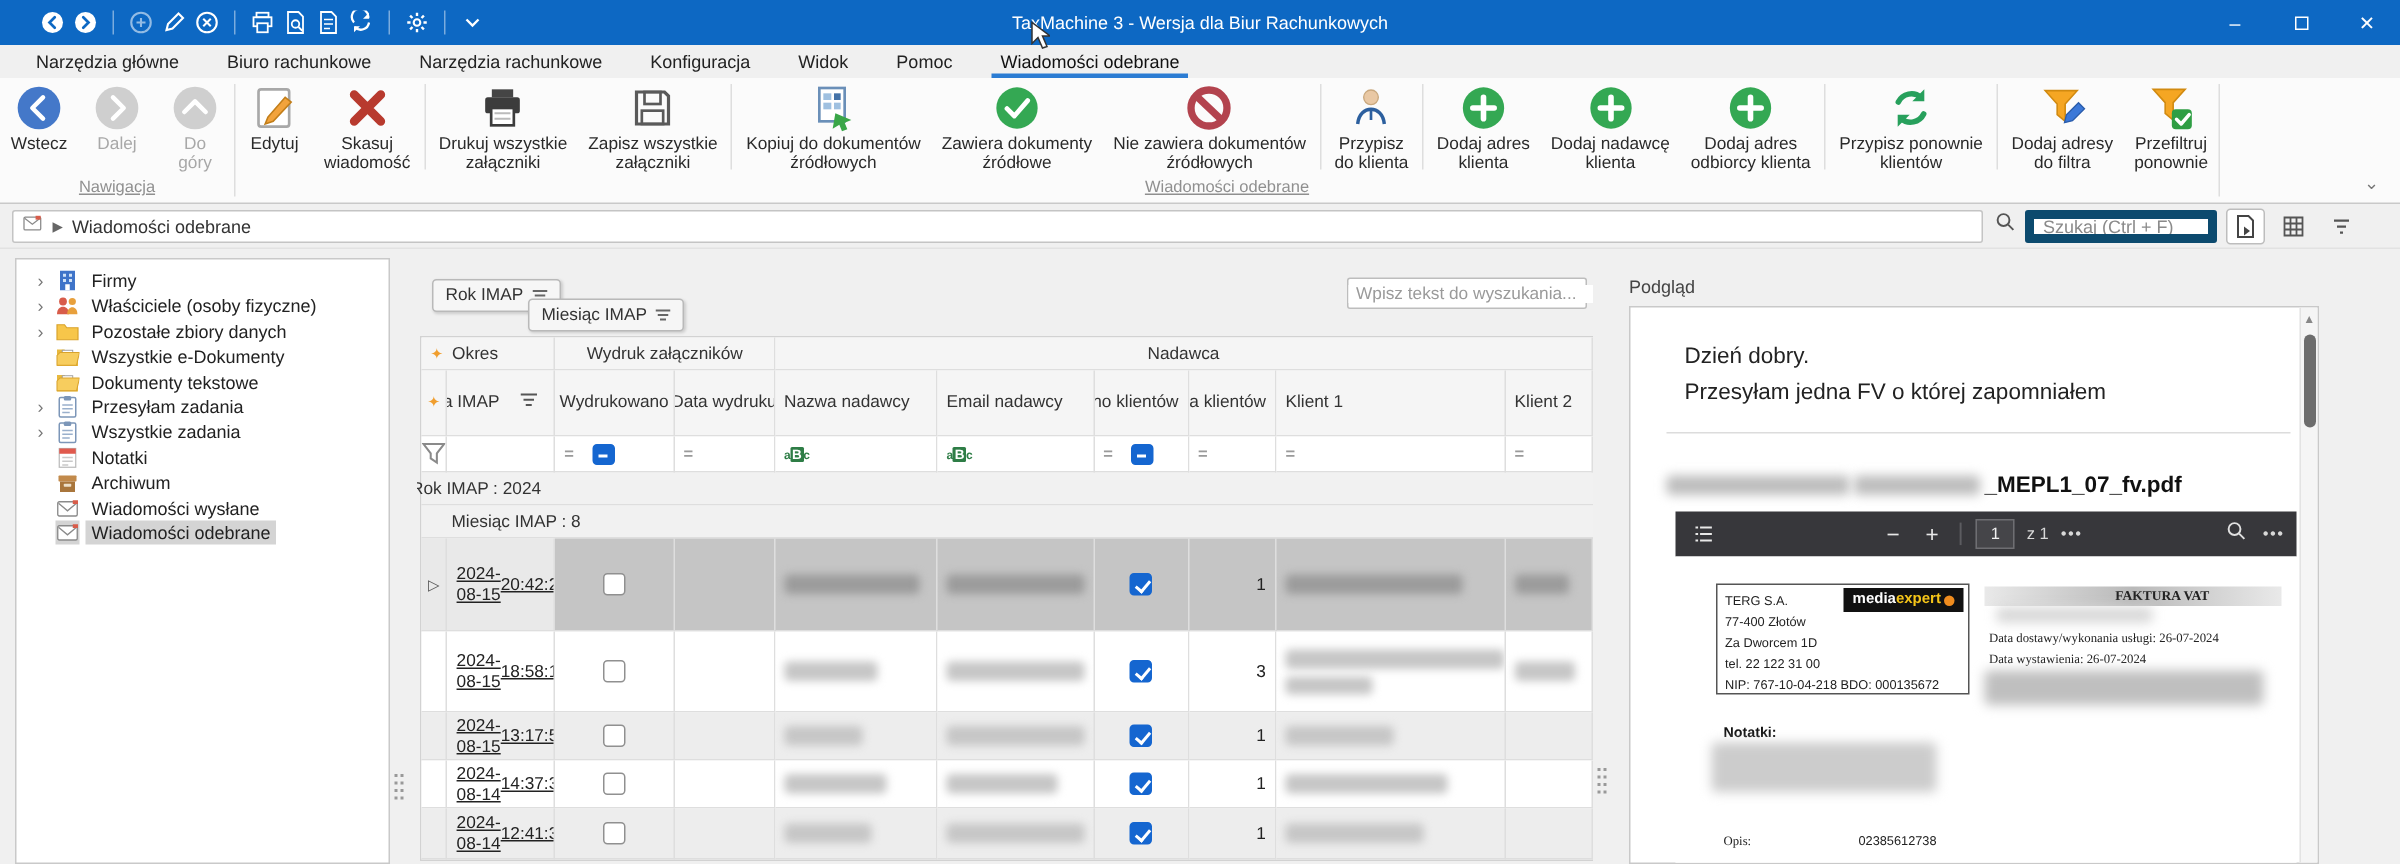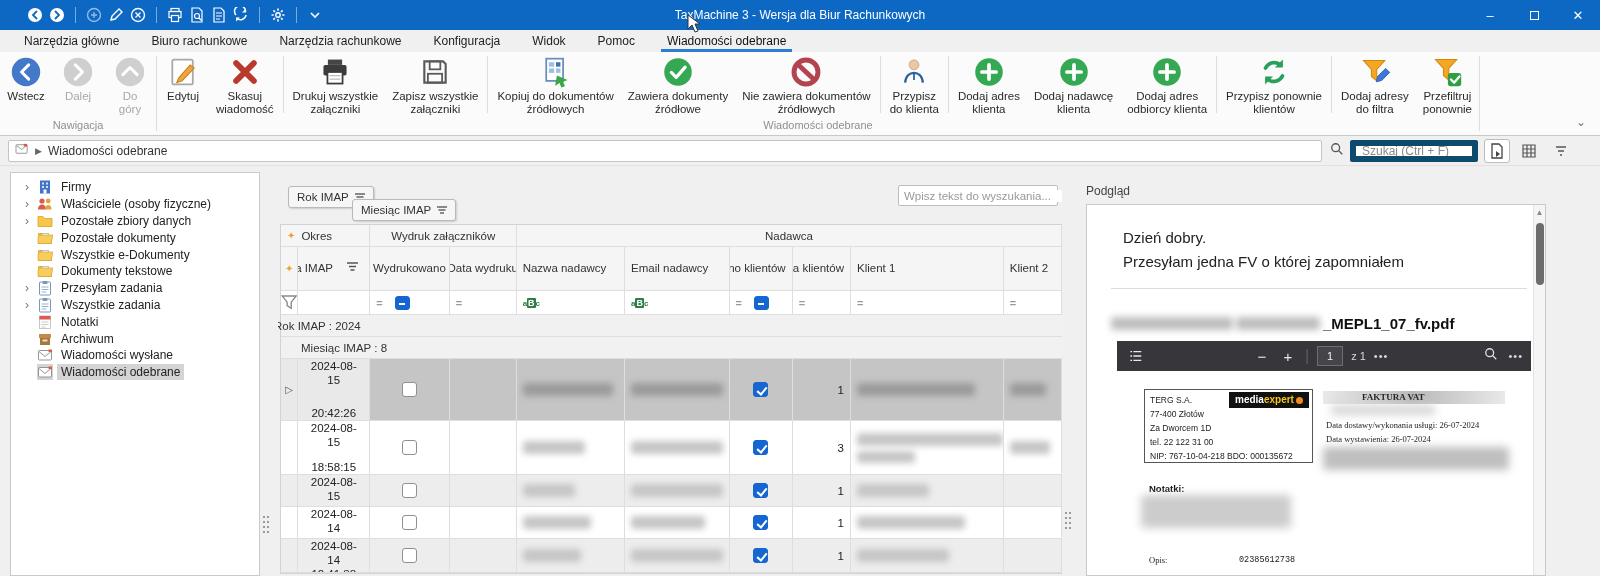--- a/index.html
+++ b/index.html
@@ -31,21 +31,21 @@
   #ribbon { position:absolute; left:0; top:52px; width:1600px; height:84px;
     background:#fbfbfb; border-bottom:1px solid #c9c9c9; display:flex; }
   .rgroup { display:flex; flex-direction:column; }
   .rrow { display:flex; align-items:stretch; flex:1; }
   .rbtn { display:flex; flex-direction:column; align-items:center; padding:4px 7px 0 7px; min-width:52px; }
   .rbtn .ricon { width:32px; height:32px; margin-bottom:2px; }
   .rbtn .ricon svg { width:32px; height:32px; }
   .rlbl { font-size:11.5px; line-height:13px; color:#2a2a2a; text-align:center; white-space:pre-line; }
   .rbtn.disabled .rlbl { color:#a8a8a8; }
   .rsep { width:1px; background:#dedede; margin:4px 2px; }
-  .rglabel { text-align:center; font-size:11px; color:#8f8f8f; padding:2px 0 4px 0; }
+  .rglabel { text-align:center; font-size:11px; color:#8f8f8f; padding:2px 0 4px 0;text-decoration:underline; }
   #ribbon-chevron { position:absolute; right:14px; bottom:6px; color:#777; font-size:12px; }
 
   
   #pathbar { position:absolute; left:0; top:136px; width:1600px; height:30px;
     background:#f0f0f0; display:flex; align-items:center; border-bottom:1px solid #e2e2e2; }
   #crumb { margin-left:8px; width:1314px; height:22px; background:#fff; border:1px solid #c4c4c4;
     border-radius:2px; display:flex; align-items:center; gap:6px; padding:0 6px; font-size:12px; color:#333; }
   #crumb .arrow { color:#666; font-size:9px; }
   #path-search-wrap { display:flex; align-items:center; gap:6px; margin-left:8px; }
   #path-search { width:128px; height:22px; border:6px solid #0c4a6e; border-radius:2px;
@@ -96,21 +96,21 @@
   .c-center { justify-content:center; text-align:center; }
   .c-right { justify-content:flex-end; text-align:right; }
   .clip-lbl { white-space:nowrap; }
   .group-row { display:flex; background:#f1f1f1; border-bottom:1px solid #dedede; height:22px;
     align-items:center; padding-left:20px; color:#333; }
   .group-row .clip-lbl { white-space:nowrap; overflow:hidden; }
   .data-row .gcell { background:#fff; }
   .data-row.alt .gcell { background:#ededed; }
   .data-row.sel .gcell { background:#c5c5c5; }
   .data-row.sel .gcell.datec, .data-row.sel .gcell.expc { background:#e9e9e9; }
-  .datec { flex-direction:column; justify-content:space-between; line-height:14px; text-align:center; }
+  .datec { flex-direction:row; justify-content:flex-start; line-height:14px; text-align:center;text-decoration:underline; }
   .expc { justify-content:center; padding:0; color:#555; font-size:10px; }
   .blob { display:inline-block; background:#c6c6c6; border-radius:3px; filter:blur(3px); }
   .data-row.sel .blob { background:#9b9b9b; }
   .blob2 { display:flex; flex-direction:column; gap:5px; justify-content:center; }
   .cb { width:15px; height:15px; border:1px solid #909090; border-radius:3px; background:#fff;
     display:inline-block; position:relative; flex:0 0 15px; }
   .cb.checked { background:#1566d0; border-color:#1566d0; }
   .cb.checked::after { content:""; position:absolute; left:4.5px; top:1.5px; width:4px; height:8px;
     border:solid #fff; border-width:0 2px 2px 0; transform:rotate(40deg); }
   .cb.indet { width:14px; height:14px; background:#1566d0; border-color:#1566d0; }
@@ -152,28 +152,28 @@
   .pdf-right { margin-left:auto; display:flex; align-items:center; gap:10px; padding-right:8px; }
   #pdf-page { position:relative; height:206px; background:#fff; }
 
   
   #inv-seller { position:absolute; left:27px; top:18px; width:169px; height:74px; border:1px solid #555;
     font-size:8.5px; color:#222; padding:3px 0 0 5px; line-height:14px; }
   #inv-logo { position:absolute; right:3px; top:2px; width:80px; height:16px; background:#111;
     display:flex; align-items:center; justify-content:center; font-size:10px; font-weight:bold; }
   #inv-logo .lm { color:#fff; } #inv-logo .le { color:#f5c518; }
   #inv-logo .ldot { width:7px; height:7px; background:#f08c1e; border-radius:50%; margin-left:2px; }
-  #inv-title { position:absolute; left:206px; top:20px; width:182px; height:13px;
+  #inv-title { position:absolute; left:206px; top:20px; width:198px; height:13px;
     background:linear-gradient(90deg,#e9e9e9,#b9b9b9,#e9e9e9); font-family:"Liberation Serif",serif;
-    font-weight:bold; font-size:9px; color:#222; line-height:13px;padding-left:39px; }
+    font-weight:bold; font-size:9px; color:#222; text-align:center; line-height:13px;padding-left:39px; }
   .inv-blur { position:absolute; background:#bfbfbf; filter:blur(4px); border-radius:3px; }
   .inv-date { position:absolute; left:209px; font-family:"Liberation Serif",serif; font-size:8.5px; color:#222; }
   #inv-buyer-label { position:absolute; left:32px; top:112px; font-size:9.5px; font-weight:bold; color:#111; }
   #inv-opis { position:absolute; left:32px; top:184px; font-family:"Liberation Serif",serif; font-size:8.5px; color:#222; }
-  #inv-opis-val { position:absolute; left:122px; top:184px; font-family:Liberation Mono, monospace; font-size:8.5px; color:#222; }
+  #inv-opis-val { position:absolute; left:122px; top:184px; font-family:Liberation Sans, sans-serif; font-size:8.5px; color:#222; }
 
   #cursor { position:absolute; left:687px; top:14px; width:13px; height:19px; z-index:50; }
 </style>
 </head>
 <body>
 
 <div id="app">
 
   <div id="titlebar">
     <div id="qat">
@@ -496,29 +496,20 @@
             <path d="M7.8 13.5c0-3.2 1.7-4.6 3.4-4.6s3.4 1.4 3.4 4.6z" fill="#e8a03c"></path>
           </svg></span>
     <span class="tlabel">Właściciele (osoby fizyczne)</span>
       </div>
       <div class="titem">
     <span class="texp">›</span>
     <span class="ticon"><svg viewBox="0 0 16 16">
             <path d="M1 3.5h5l1.5 2H15v8H1z" fill="#f7c64a" stroke="#d9a32c" stroke-width=".8"></path>
           </svg></span>
     <span class="tlabel">Pozostałe zbiory danych</span>
-      </div>
-      <div class="titem">
-    <span class="texp"></span>
-    <span class="ticon"><svg viewBox="0 0 16 16">
-            <path d="M1 3h5l1.5 2H15v9H1z" fill="#e8b93e"></path>
-            <rect x="4.5" y="3.5" width="7" height="8" fill="#fff" stroke="#9a9a9a" stroke-width=".6"></rect>
-            <path d="M1 7l2-2h13l-2 8.5H1z" fill="#f7cd5e" stroke="#d9a32c" stroke-width=".7"></path>
-          </svg></span>
-    <span class="tlabel">Pozostałe dokumenty</span>
       </div>
       <div class="titem">
     <span class="texp"></span>
     <span class="ticon"><svg viewBox="0 0 16 16">
             <path d="M1 3h5l1.5 2H15v9H1z" fill="#e8b93e"></path>
             <rect x="4.5" y="3.5" width="7" height="8" fill="#fff" stroke="#9a9a9a" stroke-width=".6"></rect>
             <path d="M1 7l2-2h13l-2 8.5H1z" fill="#f7cd5e" stroke="#d9a32c" stroke-width=".7"></path>
           </svg></span>
     <span class="tlabel">Wszystkie e-Dokumenty</span>
       </div>

